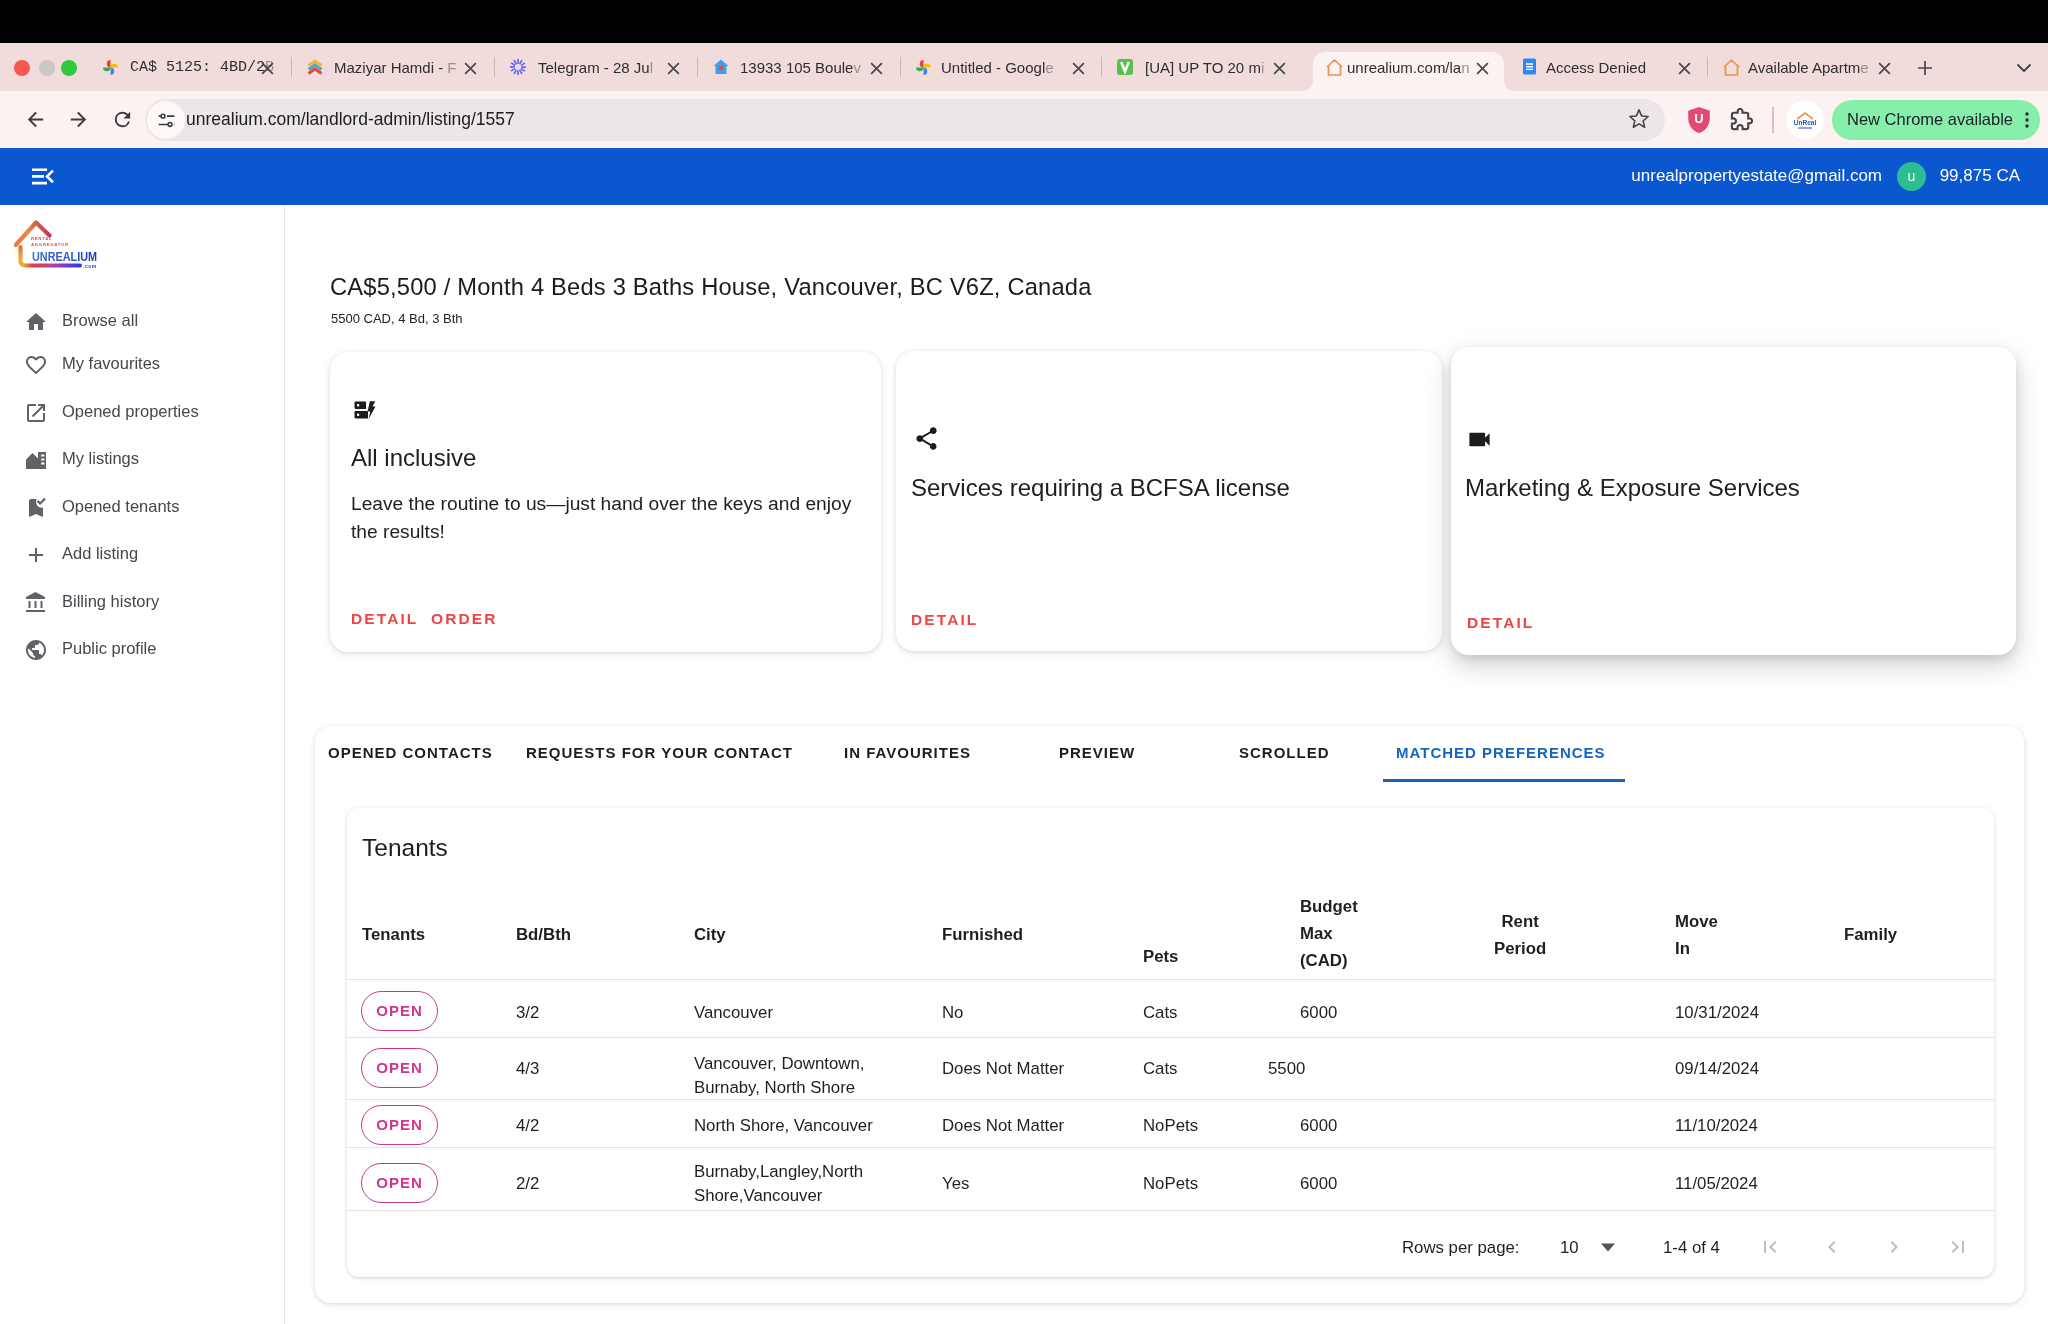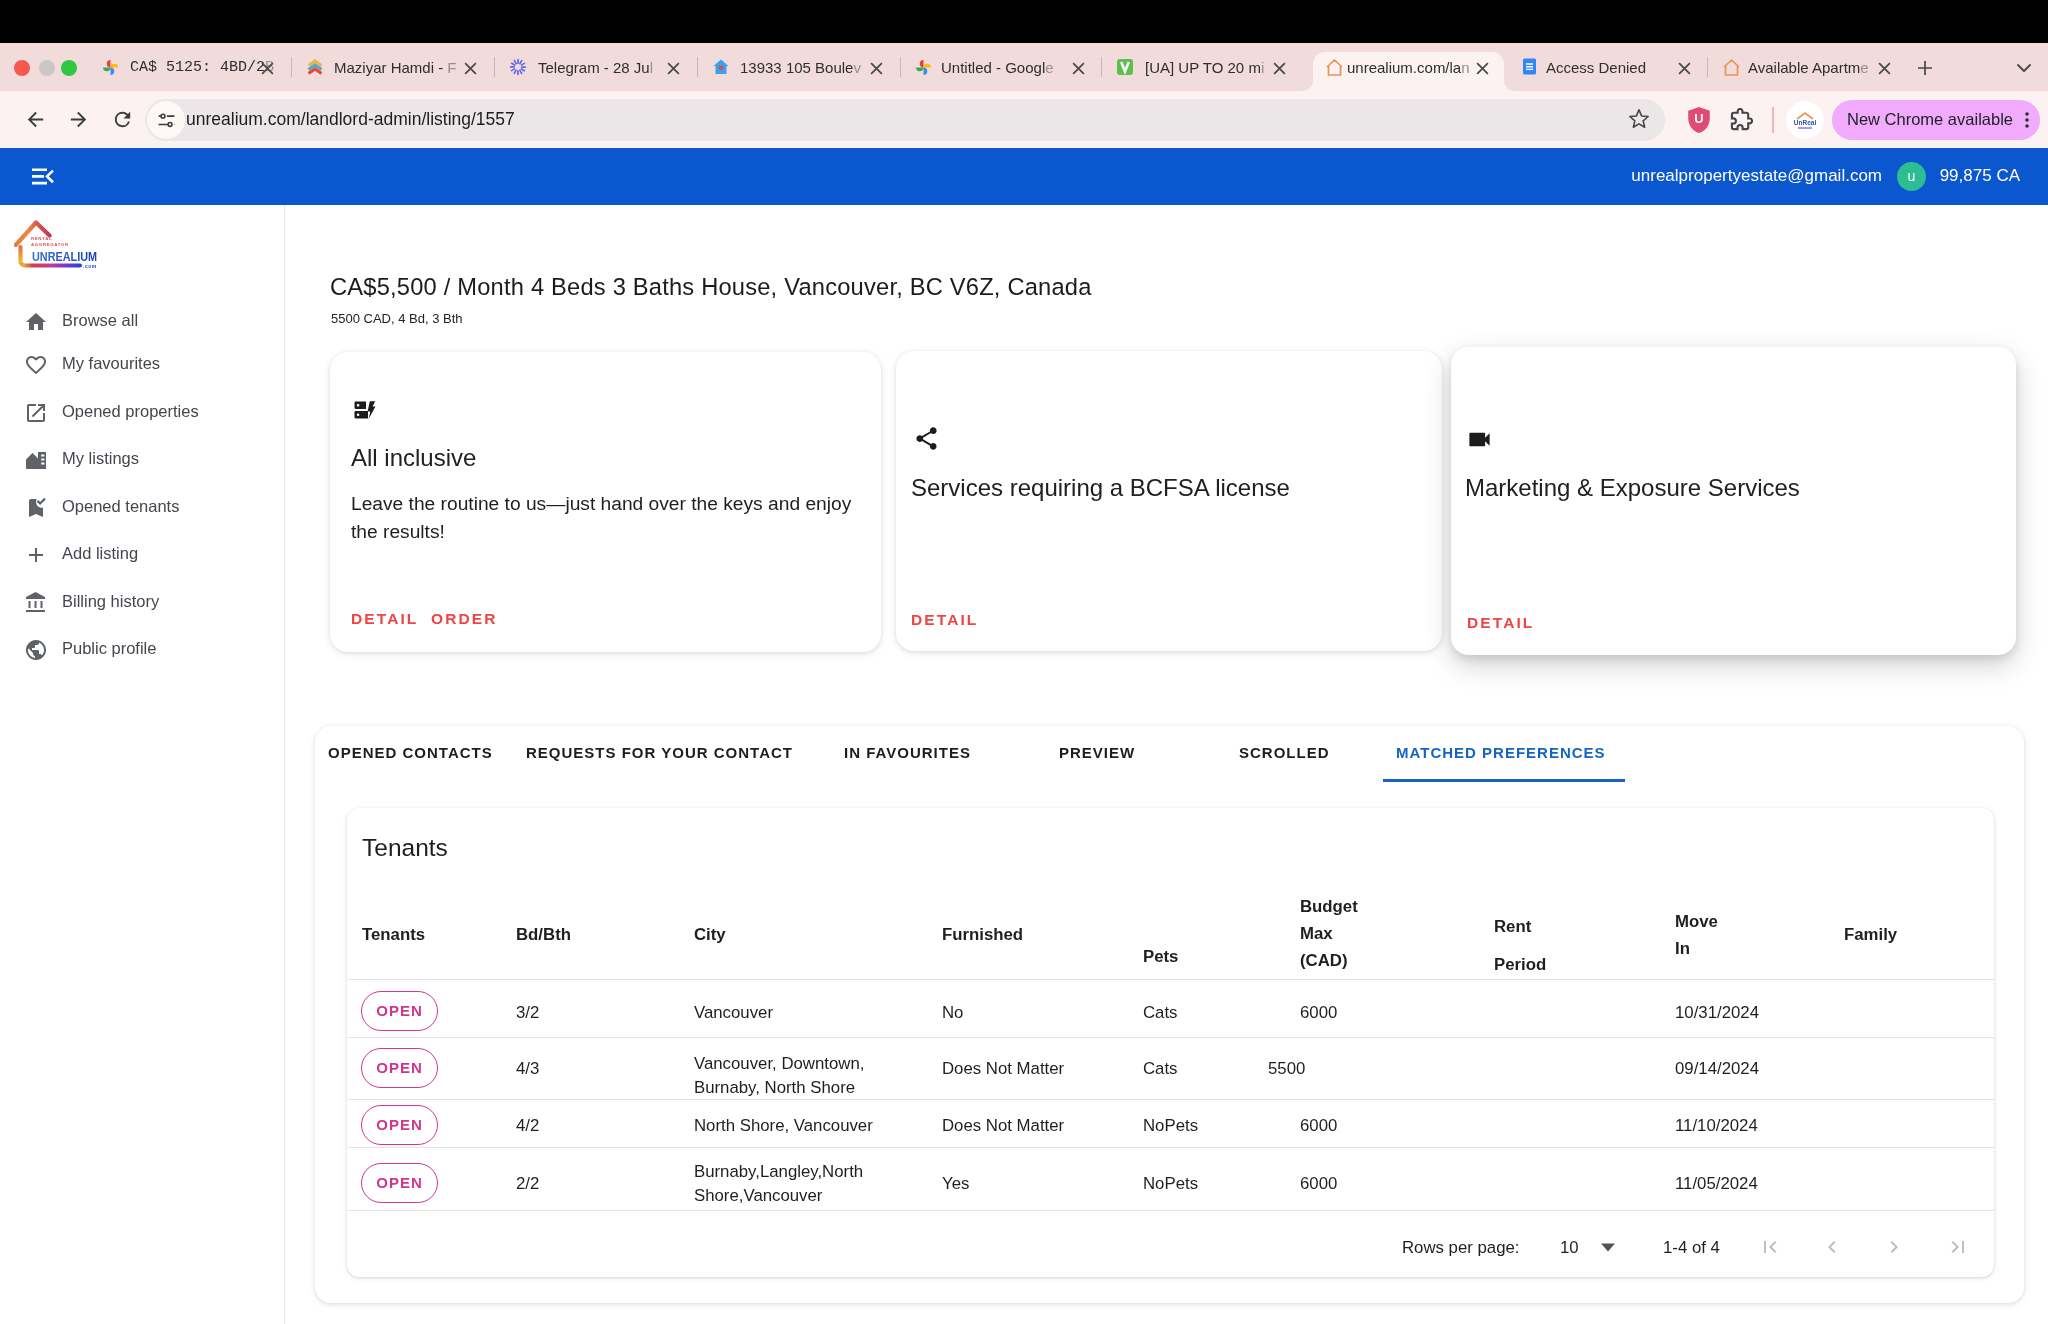--- a/index.html
+++ b/index.html
@@ -10,21 +10,21 @@
   #blackbar { left:0; top:0; width:2048px; height:43px; background:#000; }
   #tabstrip { left:0; top:43px; width:2048px; height:48px; background:#f2dcdb; }
   #toolbar  { left:0; top:91px; width:2048px; height:57px; background:#fbf2f1; }
   .light { width:16px; height:16px; border-radius:50%; display:inline-block; }
   .tabtitle { font-size:15px; color:#2e2e30; white-space:nowrap; }
   .tabsep { width:1px; height:20px; background:#cbb6b6; top:57px; }
   #activetab { left:1313px; top:52px; width:191px; height:39px; background:#fbf2f1; border-radius:12px 12px 0 0; }
   #omnibox { left:145px; top:99px; width:1520px; height:42px; border-radius:21px; background:#ebe6e8; }
   #tunecircle { left:147px; top:101px; width:38px; height:38px; border-radius:50%; background:#fdf7f6; }
   #urltext { left:186px; top:109px; font-size:17.5px; color:#1d1d20; }
-  #newchrome { left:1832px; top:100px; width:208px; height:40px; border-radius:20px; background:#f0abfc; }
+  #newchrome { left:1832px; top:100px; width:208px; height:40px; border-radius:20px; background:#86efac; }
   #newchrome span { position:absolute; left:15px; top:10px; font-size:16.5px; color:#222327; }
   
   #appbar { left:0; top:148px; width:2048px; height:57px; background:#0b57d0; }
   #appbar .email { position:absolute; right:166px; top:18px; font-size:17px; color:#fff; }
   #balance { right:28px; top:18px; font-size:17px; color:#fff; }
   #sidebar { left:0; top:205px; width:285px; height:1119px; background:#fff; border-right:1px solid #e8e8e8; }
   .nav { position:absolute; left:0; width:285px; height:48px; }
   .nav svg { position:absolute; left:24px; top:12px; }
   .nav span { position:absolute; left:62px; top:13px; font-size:16.5px; color:#44474d; }
   
@@ -363,21 +363,21 @@
 
 <div class="abs" id="tencard"></div>
 <div class="abs" id="tenants-title">Tenants</div>
 
 <div class="th" style="left:362px; top:925px;">Tenants</div>
 <div class="th" style="left:516px; top:925px;">Bd/Bth</div>
 <div class="th" style="left:694px; top:925px;">City</div>
 <div class="th" style="left:942px; top:925px;">Furnished</div>
 <div class="th" style="left:1143px; top:925px;margin-top:22px;">Pets</div>
 <div class="th" style="left:1300px; top:893px; line-height:27px;">Budget<br>Max<br>(CAD)</div>
-<div class="th" style="left:1494px; top:908px; line-height:38px;">Rent<br>Period</div>
+<div class="th" style="left:1494px; top:908px; line-height:27px;text-align:center;">Rent<br>Period</div>
 <div class="th" style="left:1675px; top:908px; line-height:27px;">Move<br>In</div>
 <div class="th" style="left:1844px; top:925px;">Family</div>
 
 <div class="rowline" style="top:979px;"></div>
 <div class="rowline" style="top:1037px;"></div>
 <div class="rowline" style="top:1099px;"></div>
 <div class="rowline" style="top:1147px;"></div>
 <div class="rowline" style="top:1210px;"></div>
 
 <div class="open" style="top:991px;">OPEN</div>

